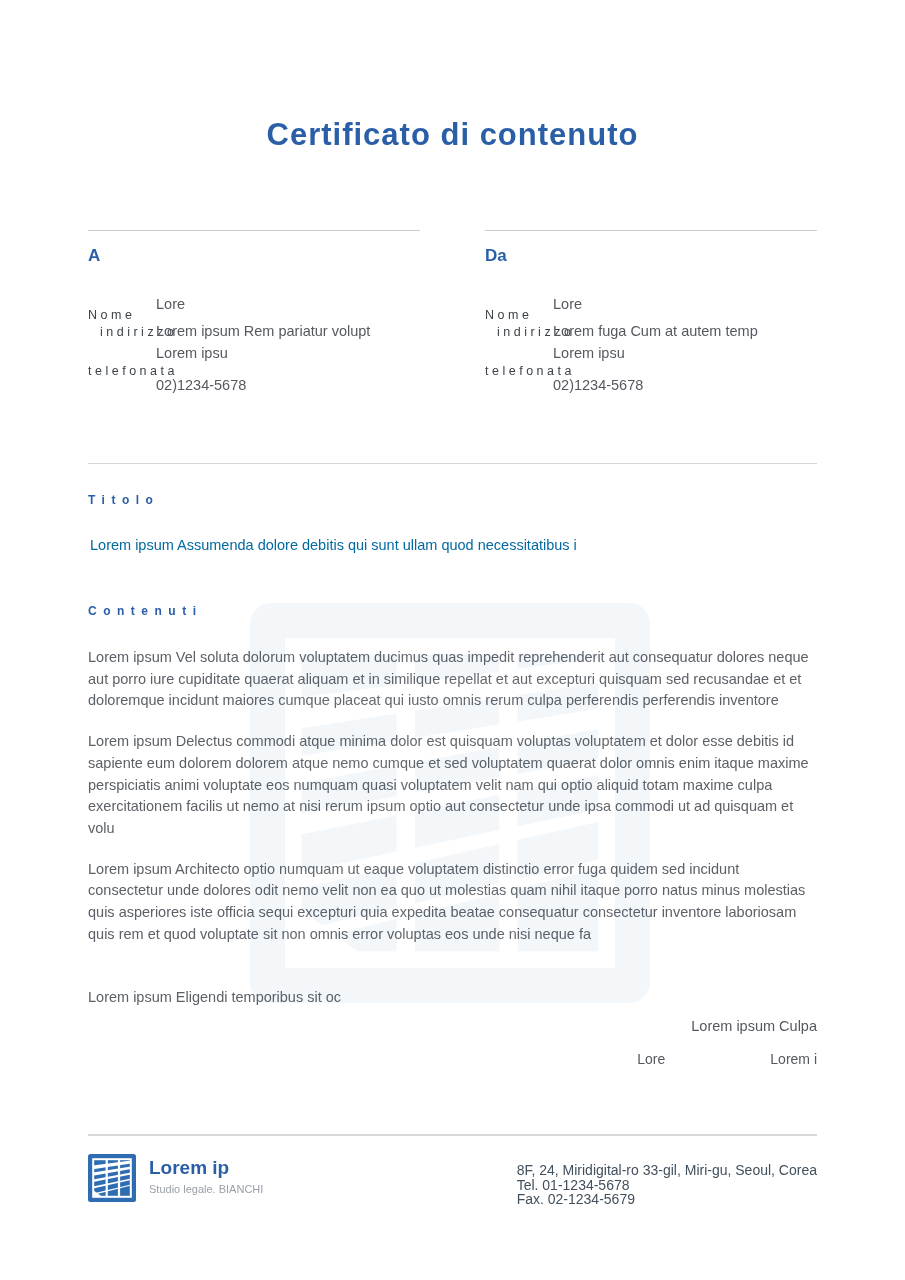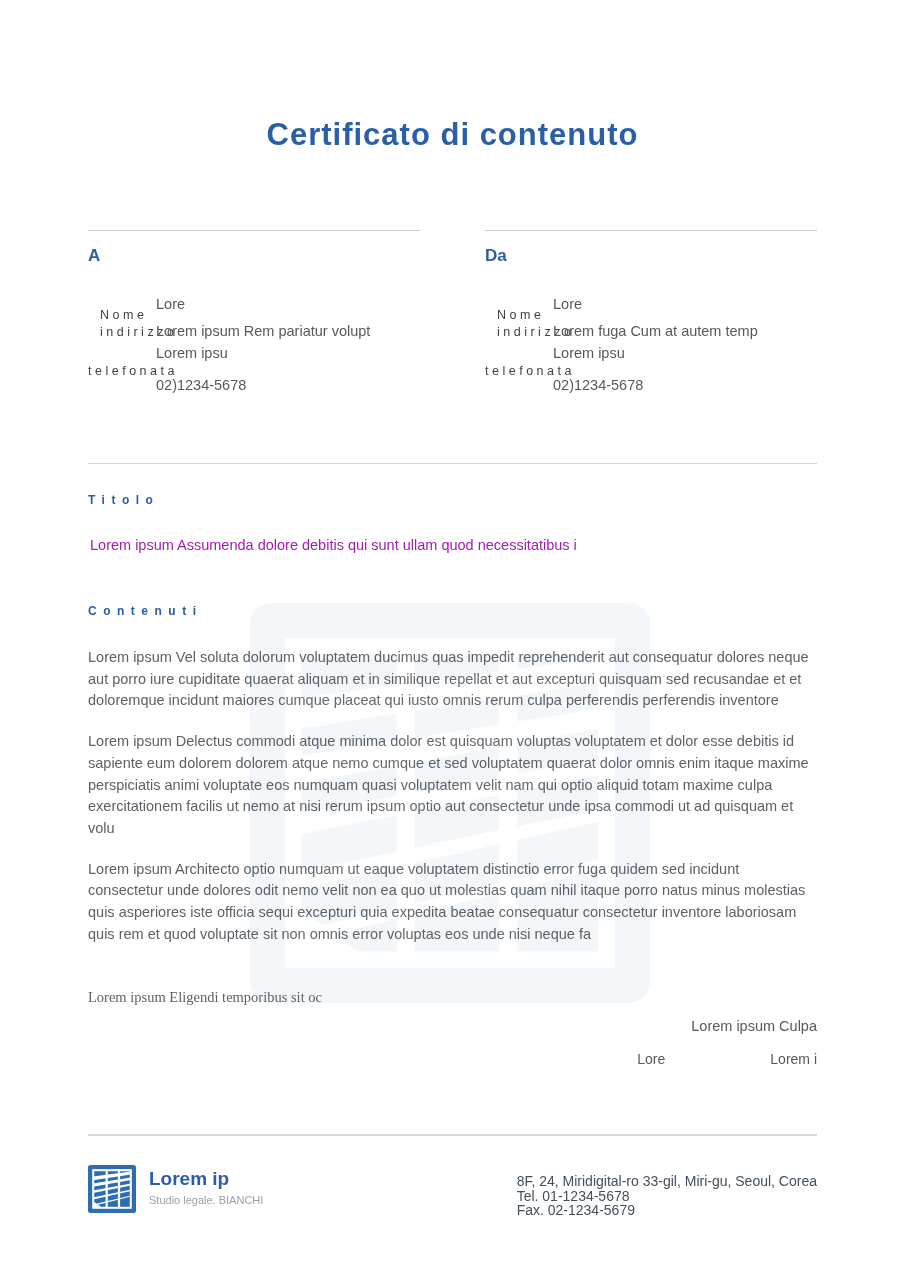--- a/index.html
+++ b/index.html
@@ -57,21 +57,21 @@
   }
   .fields { position: relative; height: 100px; margin-top: 30px; }
   .fields span { position: absolute; white-space: nowrap; }
   .lab {
     font-size: 12.5px;
     letter-spacing: 3.5px;
     color: #3d4248;
   }
   .val { font-size: 14.5px; color: #55595f; }
   .v-name  { left: 68px; top: 0; }
-  .l-name  { left: 12px;    top: 12px; }
+  .l-name  { left: 0;    top: 12px; }
   .l-addr  { left: 0;    top: 29px; padding-left: 12px; }
   .v-addr1 { left: 68px; top: 27px; }
   .v-addr2 { left: 68px; top: 49px; }
   .l-tel   { left: 0;    top: 68px; }
   .v-tel   { left: 68px; top: 81px; }
 
   .divider {
     border: 0;
     border-top: 1px solid #d2d5da;
     margin: 67px 0 0 0;
@@ -83,37 +83,36 @@
     line-height: 19px;
     font-weight: 700;
     letter-spacing: 6.5px;
     color: #2a5fa8;
   }
   .titolo .section-heading { margin-top: 27px; }
   .titolo-value {
     margin: 27px 0 0 2px;
     font-size: 14.5px;
     line-height: 17px;
-    color: #a21caf;
+    color: #0369a1;
   }
 
   .contenuti .section-heading { margin-top: 48px; }
   .body-par {
     margin: 26px 0 0 0;
     font-size: 14.5px;
     line-height: 21.7px;
     color: #5c6167;
   }
   .body-par + .body-par { margin-top: 19px; }
   .closing {
     margin: 44px 0 0 0;
     font-size: 14.5px;
     line-height: 17px;
     color: #5c6167;
-    font-family: Liberation Serif, serif;
   }
 
   
   .sig-line1 {
     margin-top: 12px;
     text-align: right;
     font-size: 14.5px;
     line-height: 17px;
     color: #55595f;
   }
@@ -124,21 +123,21 @@
     gap: 105px;
     font-size: 14px;
     line-height: 17px;
     color: #55595f;
   }
 
   
   .footer {
     margin-top: 66px;
     border-top: 2px solid #d6d9dc;
-    padding-top: 29px;
+    padding-top: 18px;
     display: flex;
     justify-content: space-between;
     align-items: flex-start;
   }
   .footer-left { display: flex; align-items: flex-start; }
   .logo-box { width: 48px; height: 48px; flex: 0 0 48px; }
   .brand-text { margin-left: 13px; padding-top: 3px; }
   .brand-name {
     font-size: 19px;
     line-height: 22px;

